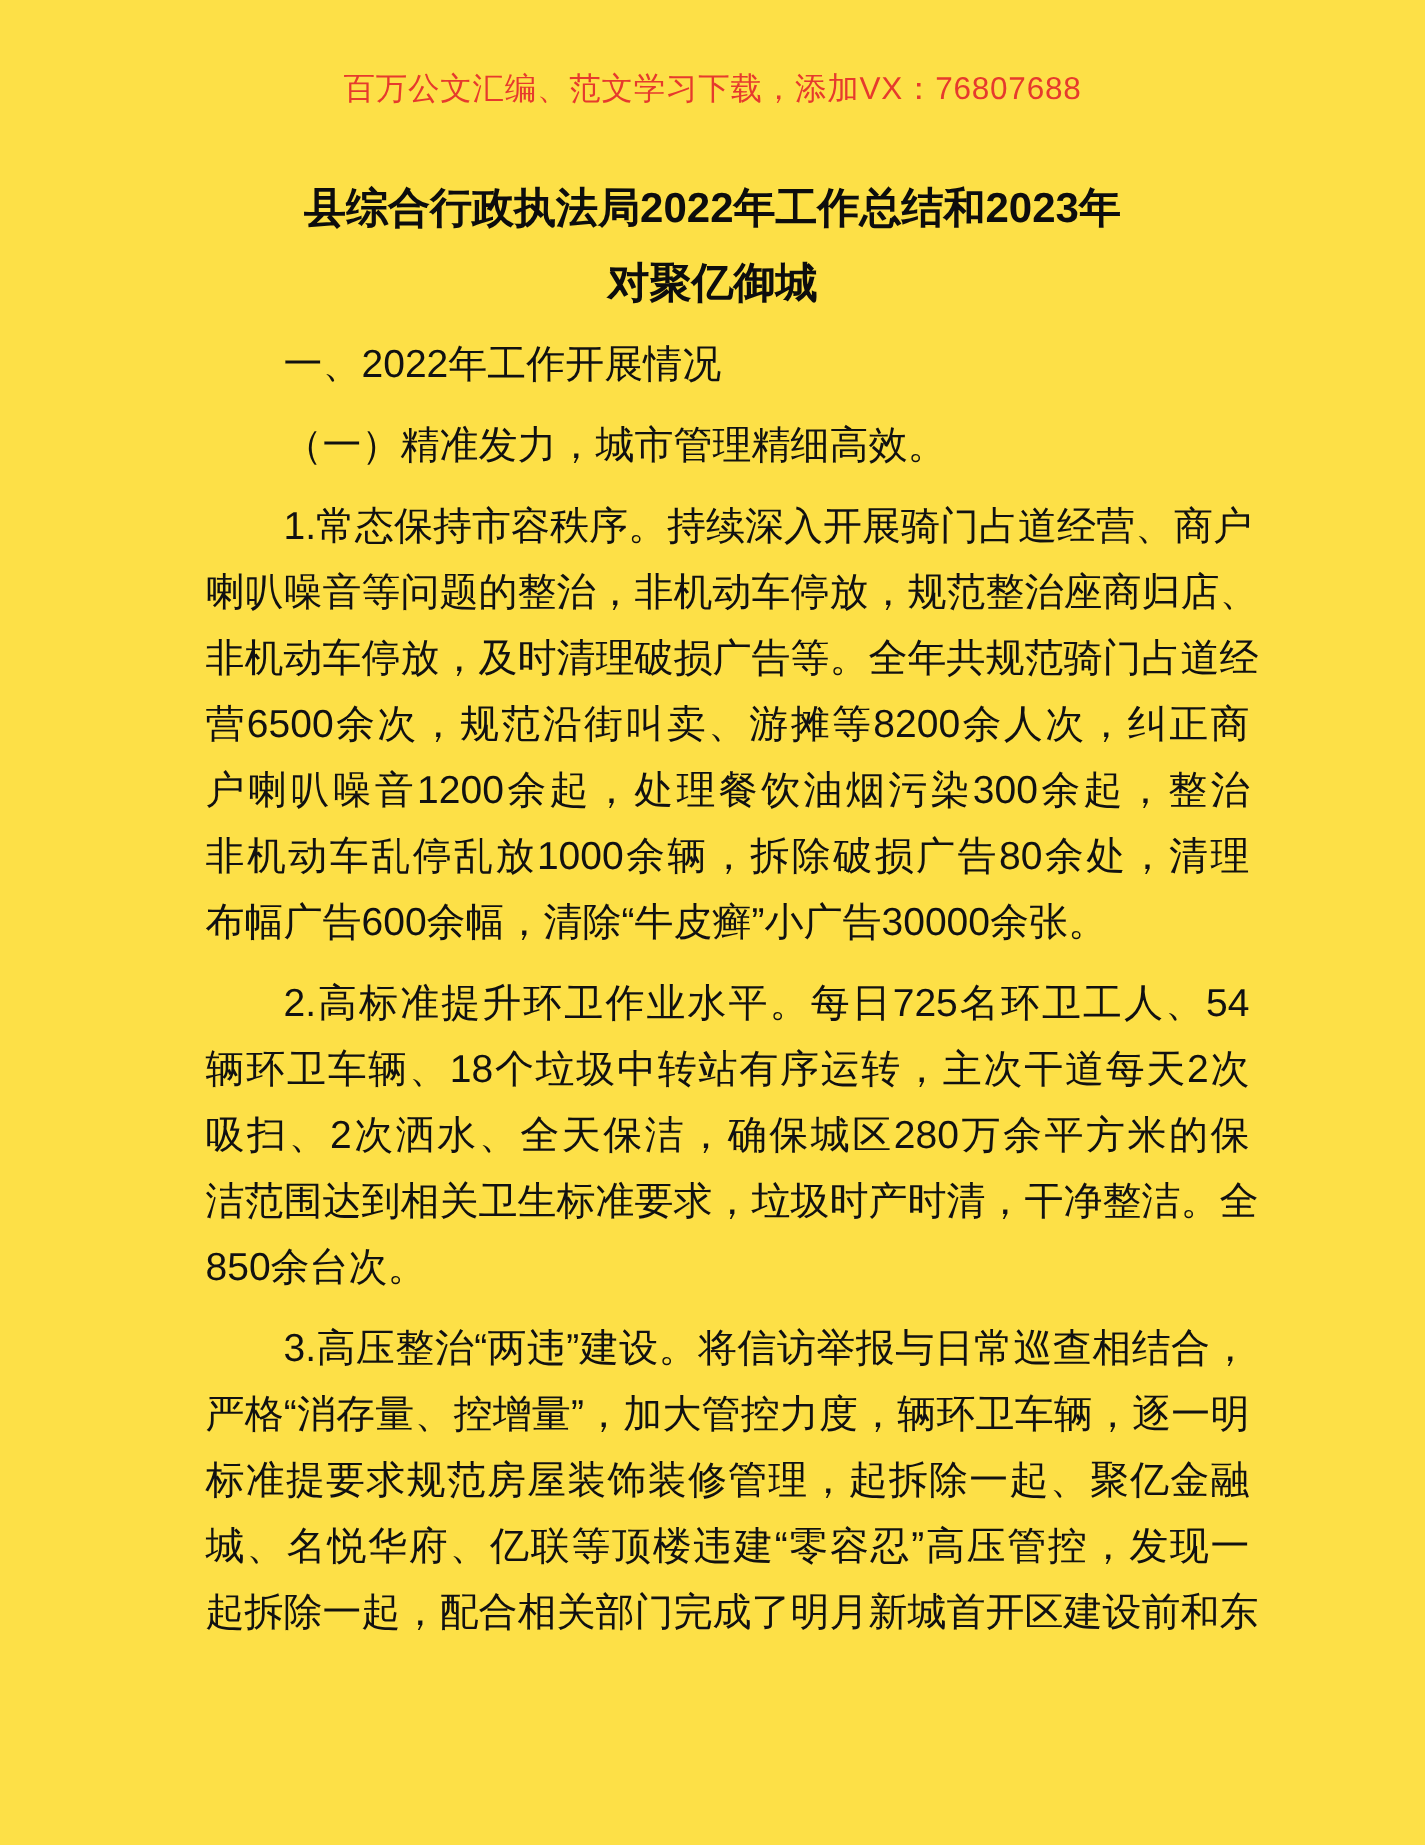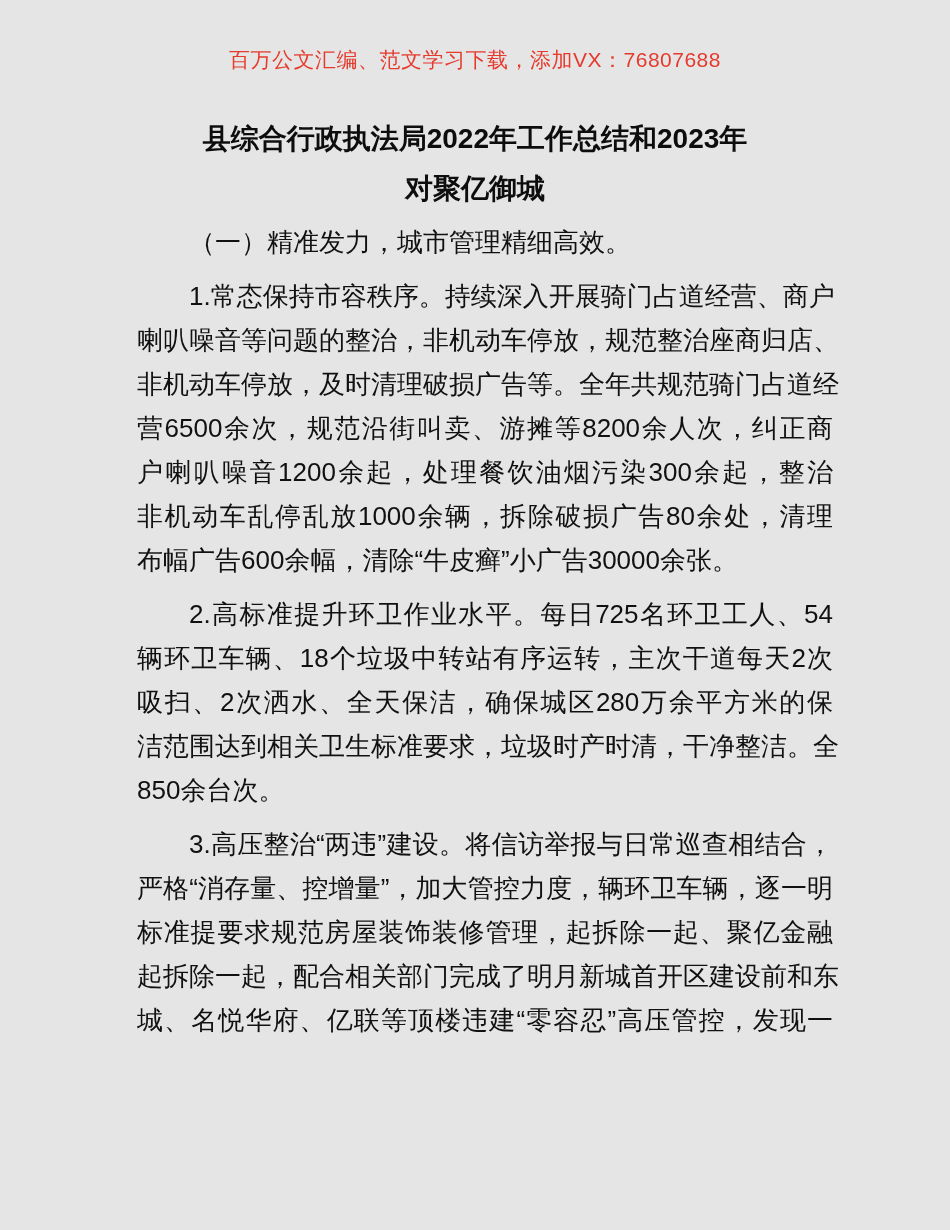--- a/index.html
+++ b/index.html
@@ -4,21 +4,21 @@
 <style>
   html, body {
     margin: 0;
     padding: 0;
     background: #ffffff;
   }
   .page {
     position: relative;
     width: 950px;
     height: 1230px;
-    background: #e5e5e5;
+    background: #fde047;
     overflow: hidden;
     font-family: "Liberation Sans", "DejaVu Sans", sans-serif;
     color: #161616;
   }
   .notice {
     margin-top: 46px;
     text-align: center;
     font-size: 21px;
     line-height: 28px;
     color: #e63a2d;
@@ -63,20 +63,23 @@
 
 <div class="page">
   <div class="notice">百万公文汇编、范文学习下载，添加VX：76807688</div>
 
   <h1 class="title">
     <span class="title-line">县综合行政执法局2022年工作总结和2023年</span>
     <span class="title-line">对聚亿御城</span>
   </h1>
 
   <div class="doc-body" id="doc-body">
+      <div class="para heading1">
+        <div class="line first">一、2022年工作开展情况</div>
+      </div>
       <div class="para heading2">
         <div class="line first">（一）精准发力，城市管理精细高效。</div>
       </div>
       <div class="para body">
         <div class="line first fill">1.常态保持市容秩序。持续深入开展骑门占道经营、商户</div>
         <div class="line fill">喇叭噪音等问题的整治，非机动车停放，规范整治座商归店、</div>
         <div class="line fill">非机动车停放，及时清理破损广告等。全年共规范骑门占道经</div>
         <div class="line fill">营6500余次，规范沿街叫卖、游摊等8200余人次，纠正商</div>
         <div class="line fill">户喇叭噪音1200余起，处理餐饮油烟污染300余起，整治</div>
         <div class="line fill">非机动车乱停乱放1000余辆，拆除破损广告80余处，清理</div>
@@ -86,17 +89,17 @@
         <div class="line first fill">2.高标准提升环卫作业水平。每日725名环卫工人、54</div>
         <div class="line fill">辆环卫车辆、18个垃圾中转站有序运转，主次干道每天2次</div>
         <div class="line fill">吸扫、2次洒水、全天保洁，确保城区280万余平方米的保</div>
         <div class="line fill">洁范围达到相关卫生标准要求，垃圾时产时清，干净整洁。全</div>
         <div class="line">850余台次。</div>
       </div>
       <div class="para body">
         <div class="line first fill">3.高压整治“两违”建设。将信访举报与日常巡查相结合，</div>
         <div class="line fill">严格“消存量、控增量”，加大管控力度，辆环卫车辆，逐一明</div>
         <div class="line fill">标准提要求规范房屋装饰装修管理，起拆除一起、聚亿金融</div>
+        <div class="line fill">城、名悦华府、亿联等顶楼违建“零容忍”高压管控，发现一</div>
         <div class="line">起拆除一起，配合相关部门完成了明月新城首开区建设前和东</div>
-        <div class="line fill">城、名悦华府、亿联等顶楼违建“零容忍”高压管控，发现一</div>
       </div>
     </div>
 </div>
 
 </body></html>

